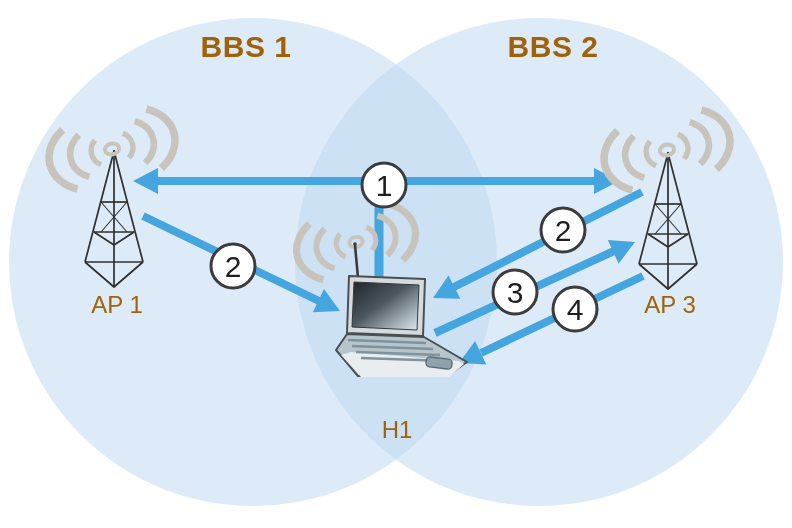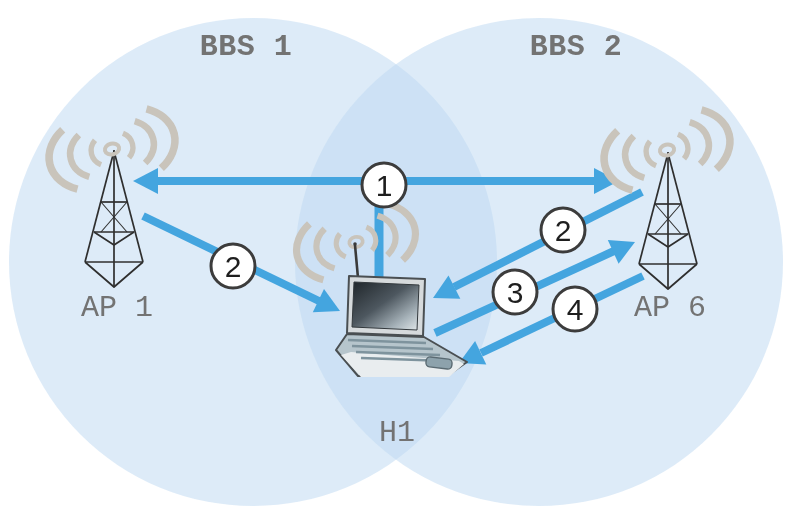--- a/index.html
+++ b/index.html
@@ -8,27 +8,26 @@
     width: 792px;
     height: 528px;
     background: #ffffff;
     font-family: "Liberation Sans", sans-serif;
     overflow: hidden;
   }
   .canvas svg { position: absolute; left: 0; top: 0; }
   .label {
     position: absolute;
     transform: translateX(-50%);
-    color: #737373;
+    color: #a16207;
     white-space: nowrap;
     user-select: none;
-    font-family: Liberation Mono, monospace;
   }
   .region-label { font-size: 30px; font-weight: bold; letter-spacing: 0.5px; }
-  .node-label { font-size: 30px; font-weight: normal; }
+  .node-label { font-size: 24px; font-weight: normal; }
   .badge {
     position: absolute;
     width: 41px;
     height: 41px;
     border: 3px solid #3c3c3c;
     border-radius: 50%;
     background: #ffffff;
     color: #1e1e1e;
     font-size: 30px;
     line-height: 41px;
@@ -121,24 +120,24 @@
       <polygon points="341,355 361,377 449,377 464,364 459,361 351,352" fill="#e9edef" stroke="none"></polygon>
       <line x1="348" y1="340" x2="426" y2="343" stroke="#7e939d" stroke-width="2.6"></line>
       <line x1="352" y1="346" x2="433" y2="349" stroke="#7e939d" stroke-width="2.6"></line>
       <line x1="356" y1="352" x2="440" y2="355" stroke="#7e939d" stroke-width="2.6"></line>
       <line x1="361" y1="358" x2="447" y2="361" stroke="#7e939d" stroke-width="2.6"></line>
       <rect x="426" y="358" width="26" height="10" rx="4" fill="#8da2ac" stroke="#5a6a72" stroke-width="1.4" transform="rotate(7 439 363)"></rect>
     </g>
   </svg>
 
   <div class="label region-label" style="left:246px; top:30px;">BBS 1</div>
-  <div class="label region-label" style="left:576px; top:30px;">BBS 2</div>
+  <div class="label region-label" style="left:553px; top:30px;">BBS 2</div>
 
   <div class="label node-label" style="left:117px; top:291px;">AP 1</div>
-  <div class="label node-label" style="left:670px; top:291px;">AP 6</div>
+  <div class="label node-label" style="left:670px; top:291px;">AP 3</div>
   <div class="label node-label" style="left:397px; top:416px;">H1</div>
 
   <div class="badge" style="left:384px; top:185px;">1</div>
   <div class="badge" style="left:233px; top:266px;">2</div>
   <div class="badge" style="left:563px; top:230px;">2</div>
   <div class="badge" style="left:515px; top:292px;">3</div>
   <div class="badge" style="left:575px; top:309px;">4</div>
 
 </div>
 

